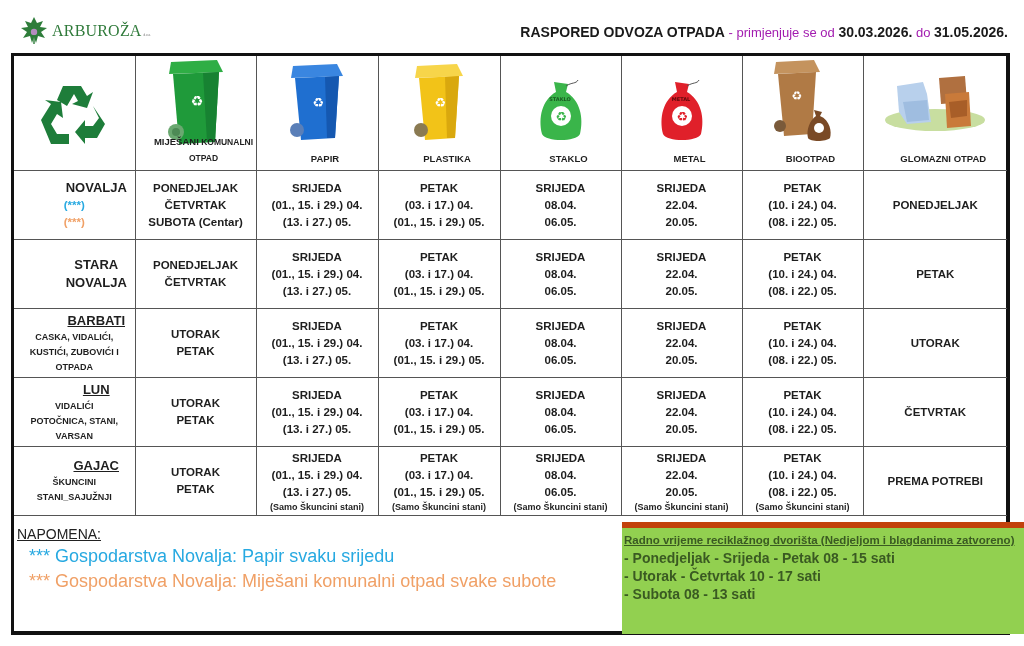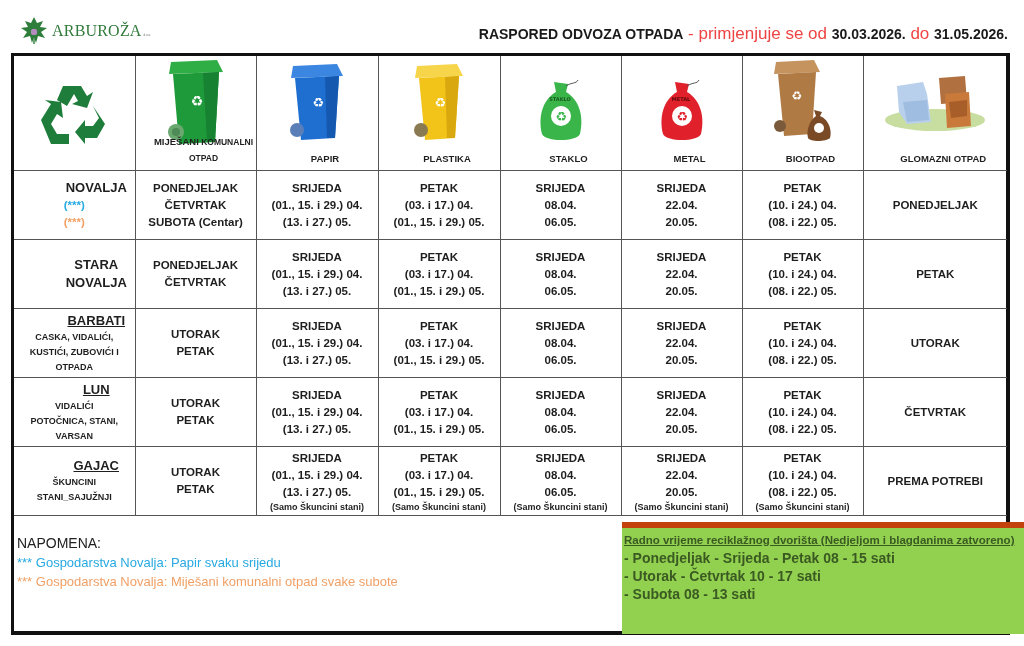--- a/index.html
+++ b/index.html
@@ -3,41 +3,41 @@
 <meta charset="utf-8">
 <style>
   html, body { margin:0; padding:0; background:#fff; }
   body { width:1024px; height:646px; position:relative; overflow:hidden; font-family:"Liberation Sans", sans-serif; color:#1a1a1a; }
   .logo { position:absolute; left:18px; top:15px; display:flex; align-items:center; }
   .logo-mark { width:32px; height:32px; }
   .logo-text { font-family:Liberation Serif, serif; font-size:16px; color:#2f7a3a; letter-spacing:0.2px; margin-left:2px; }
   .logo-sub { font-size:3px; color:#777; margin-left:2px; margin-top:8px; }
   .title { position:absolute; right:16px; top:24px; font-size:14px; white-space:nowrap; }
   .title b { font-weight:bold; }
-  .title .sub { font-size:17px; color:#ef4444; }
+  .title .sub { font-size:13px; color:#a21caf; }
   .frame { position:absolute; left:11px; top:53px; width:999px; height:582px; border:3px solid #111; box-sizing:border-box; border-bottom-width:4px; border-right-width:4px; }
   table.sched { position:absolute; left:0; top:0; border-collapse:collapse; table-layout:fixed; width:993px; }
   table.sched td { border:1.5px solid #555; text-align:center; vertical-align:middle; padding:0; font-weight:bold; font-size:11.5px; line-height:17px; color:#1e1e1e; }
   table.sched tr.head td { height:114px; vertical-align:bottom; border-top:none; }
   table.sched tr.row td { height:68px; }
   table.sched tr td:first-child { border-left:none; }
   table.sched tr td:last-child { border-right:none; }
   .head-cell { position:relative; height:114px; }
   .head-label { position:absolute; bottom:4px; left:16px; right:0; font-size:9.5px; line-height:15px; }
   .head-label .small { font-size:8.5px; }
   .icon-wrap { position:absolute; left:50%; transform:translateX(-50%); }
   .loc-name { font-size:13px; line-height:18px;padding-left:44px; }
   .loc-name.u { text-decoration:underline; }
   .loc-sub { font-size:9px; line-height:15px; }
   .ast-blue { color:#27a9e1; }
   .ast-orange { color:#f0a066; }
   .note { font-size:9px; line-height:12px; font-weight:bold; display:block; }
   .notes { position:absolute; left:0; top:466px; width:608px; height:112px; }
-  .notes-title { font-size:14px; margin:13px 0 0 3px; color:#222; }
-  .notes-line { font-size:13px; margin:4px 0 0 3px; }
+  .notes-title { font-size:14px; margin:4px 0 0 3px; color:#222;text-decoration:underline; }
+  .notes-line { font-size:18px; margin:4px 0 0 15px; }
   .green-box { position:absolute; left:608px; top:466px; width:438px; height:112px; background:#92d050; border-top:6px solid #c2410c; box-sizing:border-box; padding:4px 0 0 2px; color:#2d4a1e; }
   .green-box .gtitle { font-size:11.5px; font-weight:bold; text-decoration:underline; line-height:17px; color:#3a5a22; }
   .green-box .gline { font-size:14px; font-weight:bold; line-height:18px; color:#3a5a22; }
 </style>
 </head>
 <body>
 
 <div class="logo">
   <svg class="logo-mark" viewBox="0 0 32 32">
     <g fill="#2e7d3a">

